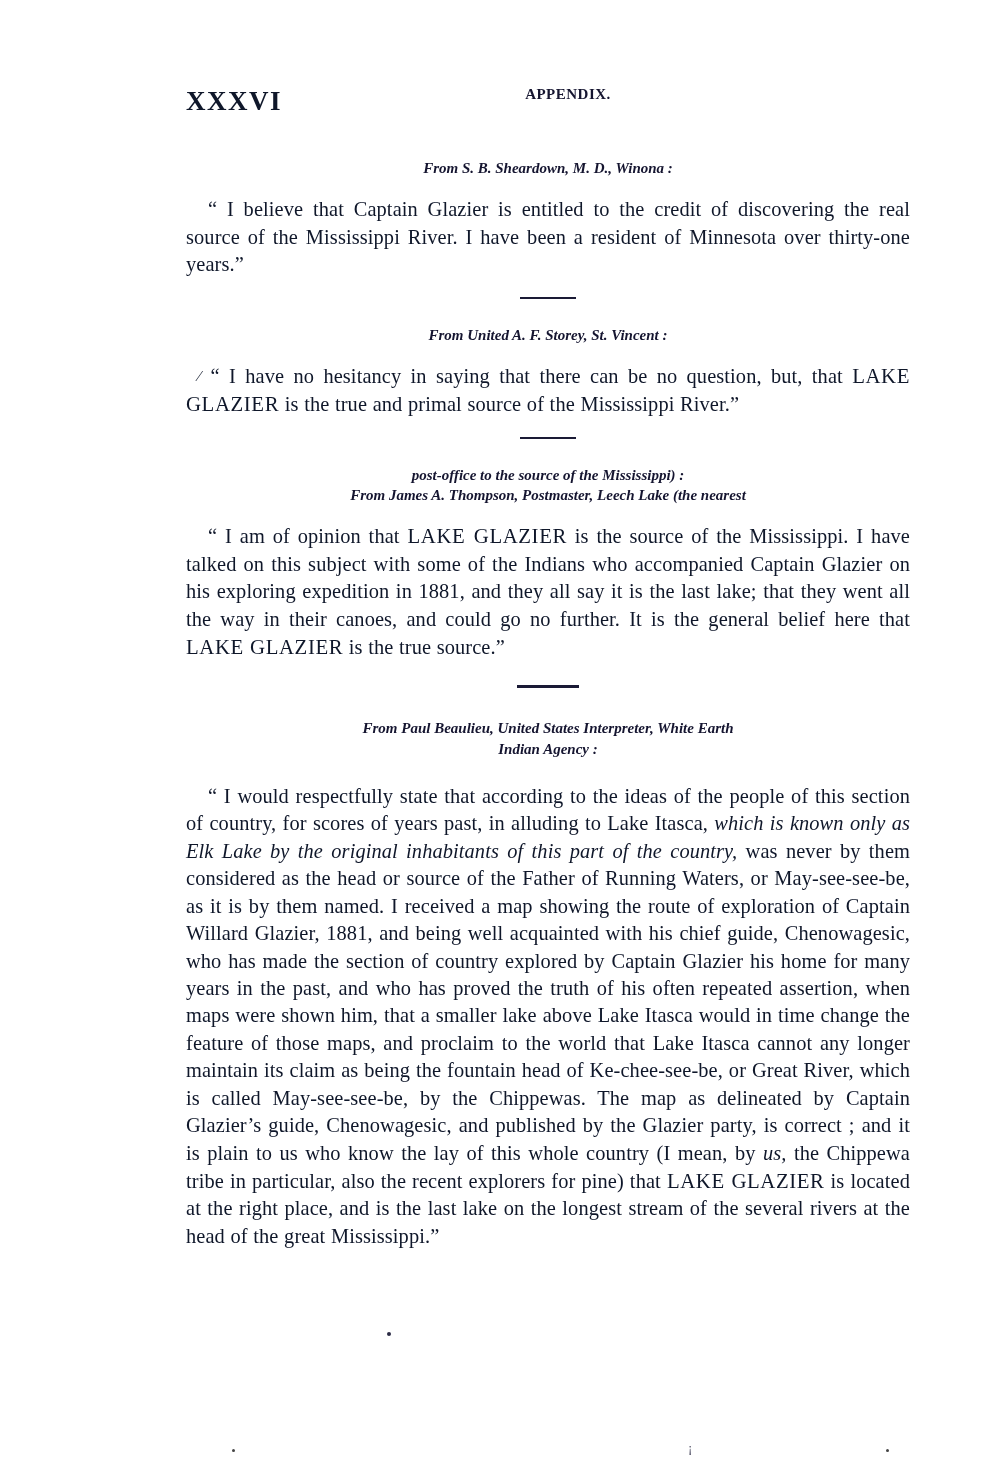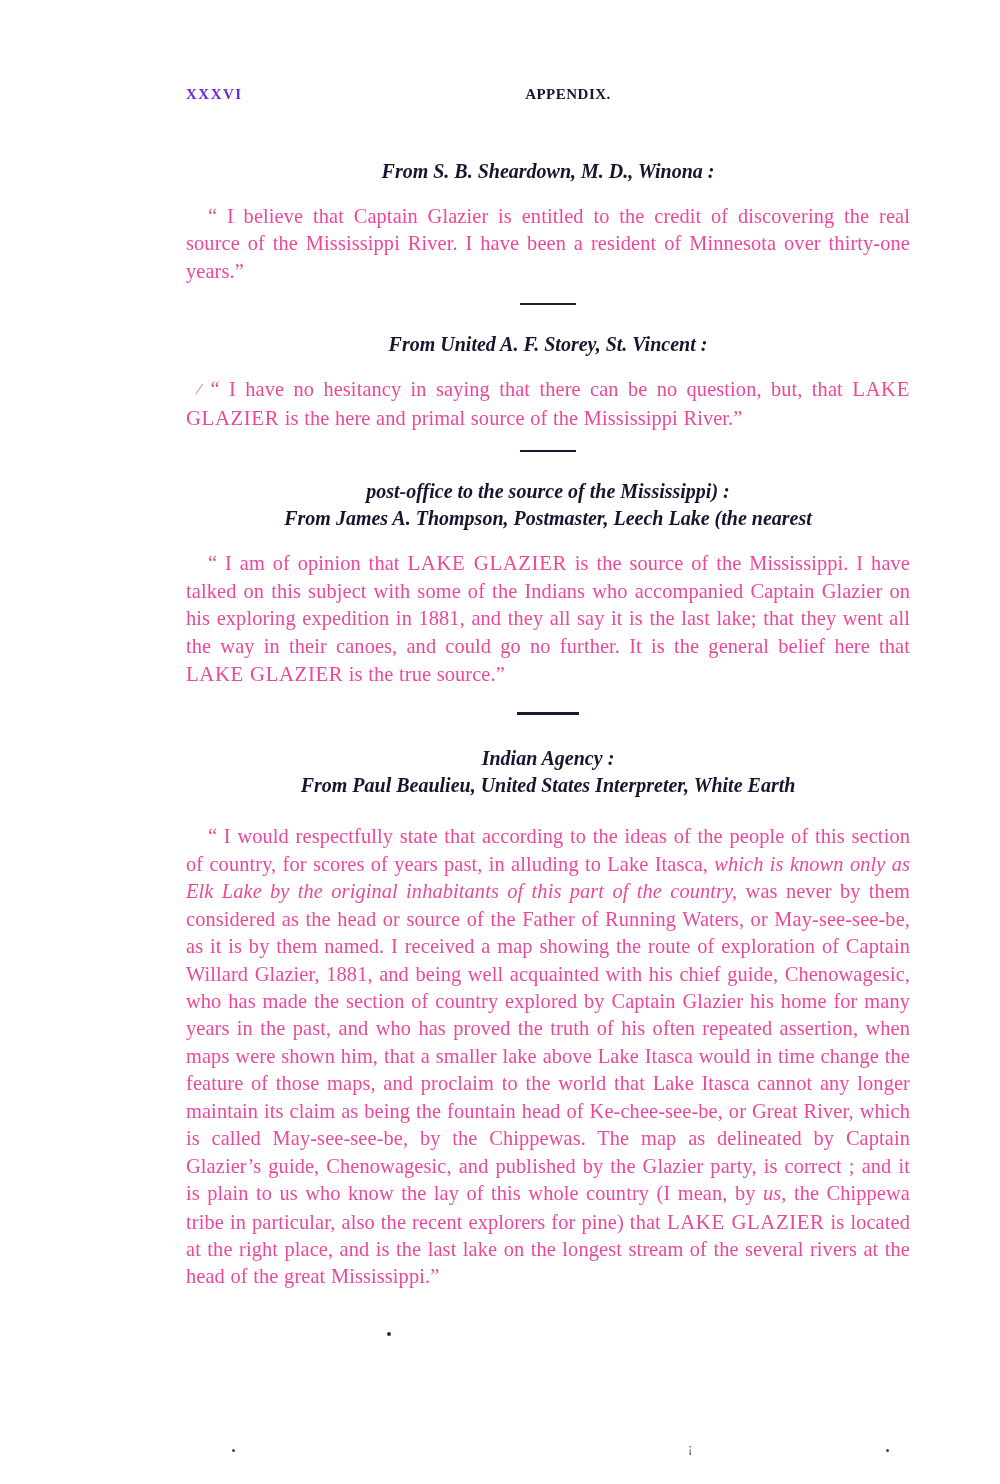--- a/index.html
+++ b/index.html
@@ -29,55 +29,55 @@
   }
   .header-row {
     display: flex;
     align-items: baseline;
     position: relative;
     height: 44px;
   }
   .folio {
     font-family: "Liberation Serif", serif;
     font-weight: bold;
-    font-size: 15px;
+    font-size: 27px;
     letter-spacing: 1.5px;
-    color: #6d28d9;
+    color: #0f172a;
   }
   .running-head {
     position: absolute;
     left: 0;
     right: 0;
     text-align: center;
     font-weight: bold;
     font-size: 15px;
     letter-spacing: 0.5px;
     color: #151530;
     margin-left: 40px;
   }
   .letter-head {
     text-align: center;
     font-style: italic;
     font-weight: bold;
-    font-size: 20px;
+    font-size: 15px;
     line-height: 1.35;
     color: #151530;
     margin: 0 auto;
   }
   .lh-1 { margin-top: 28px; }
   .lh-2 { margin-top: 26px; }
   .lh-3 { margin-top: 26px; width: 700px; }
   .lh-4 { margin-top: 30px; width: 700px; }
   .quote {
     margin-top: 16px;
     font-size: 20.4px;
     line-height: 1.345;
     text-align: justify;
     text-indent: 22px;
-    color: #ec4899;
+    color: #0f172a;
     letter-spacing: 0.1px;
     word-spacing: 0.4px;
   }
   .q1 { margin-top: 18px; }
   .q2 { margin-top: 17px; }
   .q3 { margin-top: 17px; }
   .q4 { margin-top: 24px; }
   .rule {
     width: 56px;
     height: 0;
@@ -142,33 +142,33 @@
     <div class="header-row">
       <div class="folio">XXXVI</div>
       <div class="running-head">APPENDIX.</div>
     </div>
 
     <div class="letter-head lh-1">From S. B. Sheardown, M. D., Winona :</div>
     <div class="quote q1">“ I believe that Captain Glazier is entitled to the credit of discovering the real source of the Mississippi River.   I have been a resident of Minnesota over thirty-one years.”</div>
     <div class="rule"></div>
 
     <div class="letter-head lh-2">From United A. F. Storey, St. Vincent :</div>
-    <div class="quote q2"><span class="lead-mark">⁄</span><span>“ I have no hesitancy in saying that there can be no question, but, that </span><span class="sc">LAKE GLAZIER</span><span> is the here and primal source of the Mississippi River.”</span></div>
+    <div class="quote q2"><span class="lead-mark">⁄</span><span>“ I have no hesitancy in saying that there can be no question, but, that </span><span class="sc">LAKE GLAZIER</span><span> is the true and primal source of the Mississippi River.”</span></div>
     <div class="rule"></div>
 
     <div class="letter-head lh-3">
       <div>post-office to the source of the Mississippi) :</div>
       <div>From James A. Thompson, Postmaster, Leech Lake (the nearest</div>
     </div>
     <div class="quote q3"><span>“ I am of opinion that </span><span class="sc">LAKE GLAZIER</span><span> is the source of the Mississippi.   I have talked on this subject with some of the Indians who accompanied Captain Glazier on his exploring expedition in 1881, and they all say it is the last lake; that they went all the way in their canoes, and could go no further.  It is the general belief here that </span><span class="sc">LAKE GLAZIER</span><span> is the true source.”</span></div>
     <div class="rule thick"></div>
 
     <div class="letter-head lh-4">
+      <div>From Paul Beaulieu, United States Interpreter, White Earth</div>
       <div>Indian Agency :</div>
-      <div>From Paul Beaulieu, United States Interpreter, White Earth</div>
     </div>
     <div class="quote q4"><span>“ I would respectfully state that according to the ideas of the people of this section of country, for scores of years past, in alluding to Lake Itasca, </span><span class="it">which is known only as Elk Lake by the original inhabitants of this part of the country,</span><span> was never by them considered as the head or source of the Father of Running Waters, or May-see-see-be, as it is by them named.   I received a map showing the route of exploration of Captain Willard Glazier, 1881, and being well acquainted with his chief guide, Chenowagesic, who has made the section of country explored by Captain Glazier his home for many years in the past, and who has proved the truth of his often repeated assertion, when maps were shown him, that a smaller lake above Lake Itasca would in time change the feature of those maps, and proclaim to the world that Lake Itasca cannot any longer maintain its claim as being the fountain head of Ke-chee-see-be, or Great River, which is called May-see-see-be, by the Chippewas.   The map as delineated by Captain Glazier’s guide, Chenowagesic, and published by the Glazier party, is correct ; and it is plain to us who know the lay of this whole country (I mean, by </span><span class="it">us,</span><span> the Chippewa tribe in particular, also the recent explorers for pine) that </span><span class="sc">LAKE GLAZIER</span><span> is located at the right place, and is the last lake on the longest stream of the several rivers at the head of the great Mississippi.”</span></div>
 
   </div>
 
   <div class="dot-bottom"></div>
   <div class="dot-foot-l"></div>
   <div class="dot-foot-c">¡</div>
   <div class="dot-foot-r"></div>
 </div>

